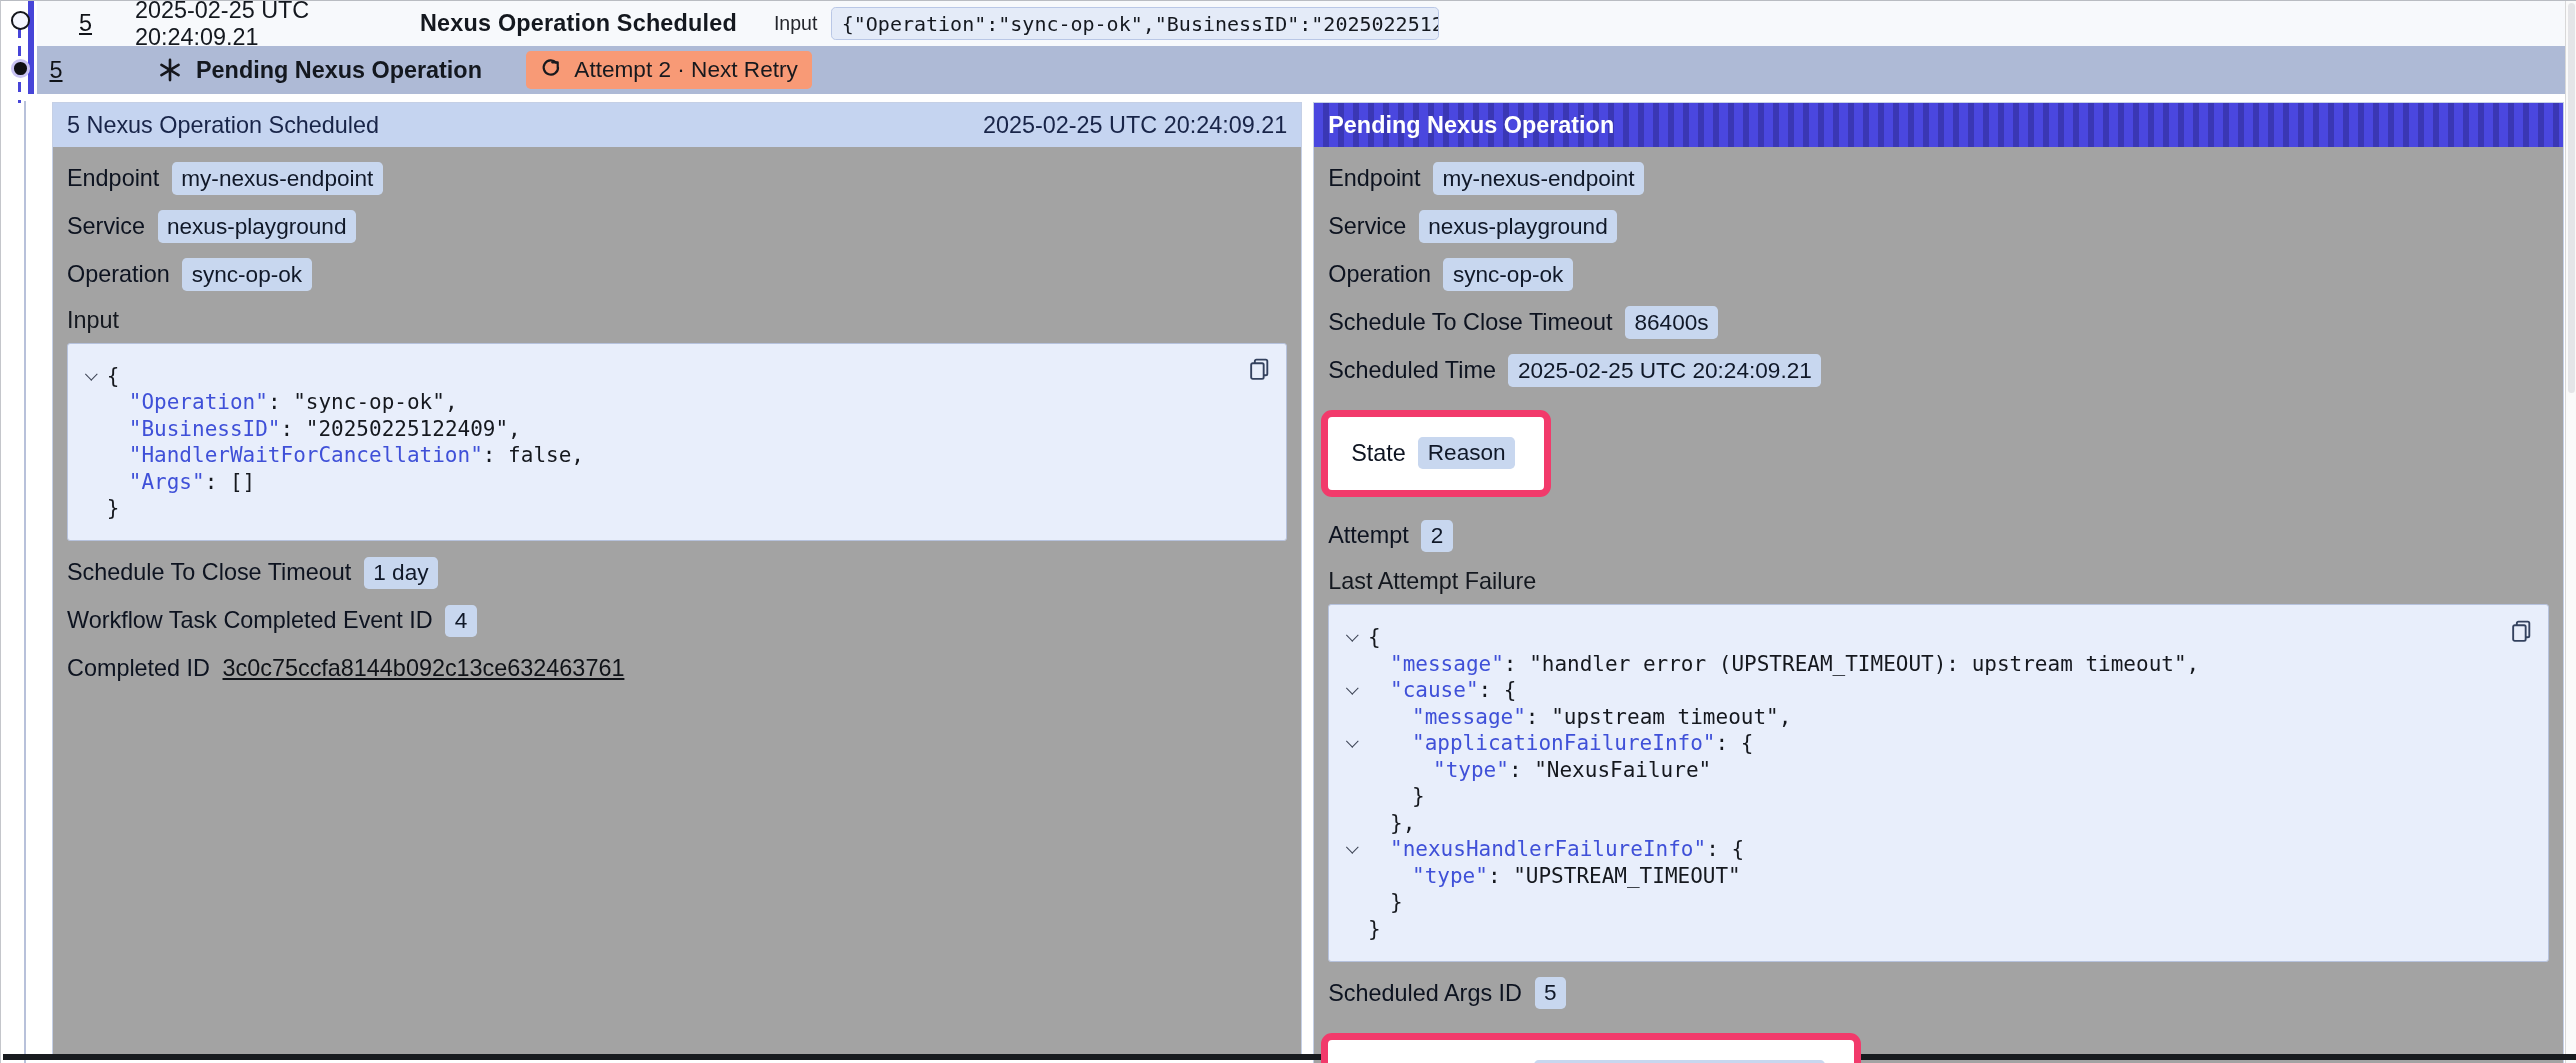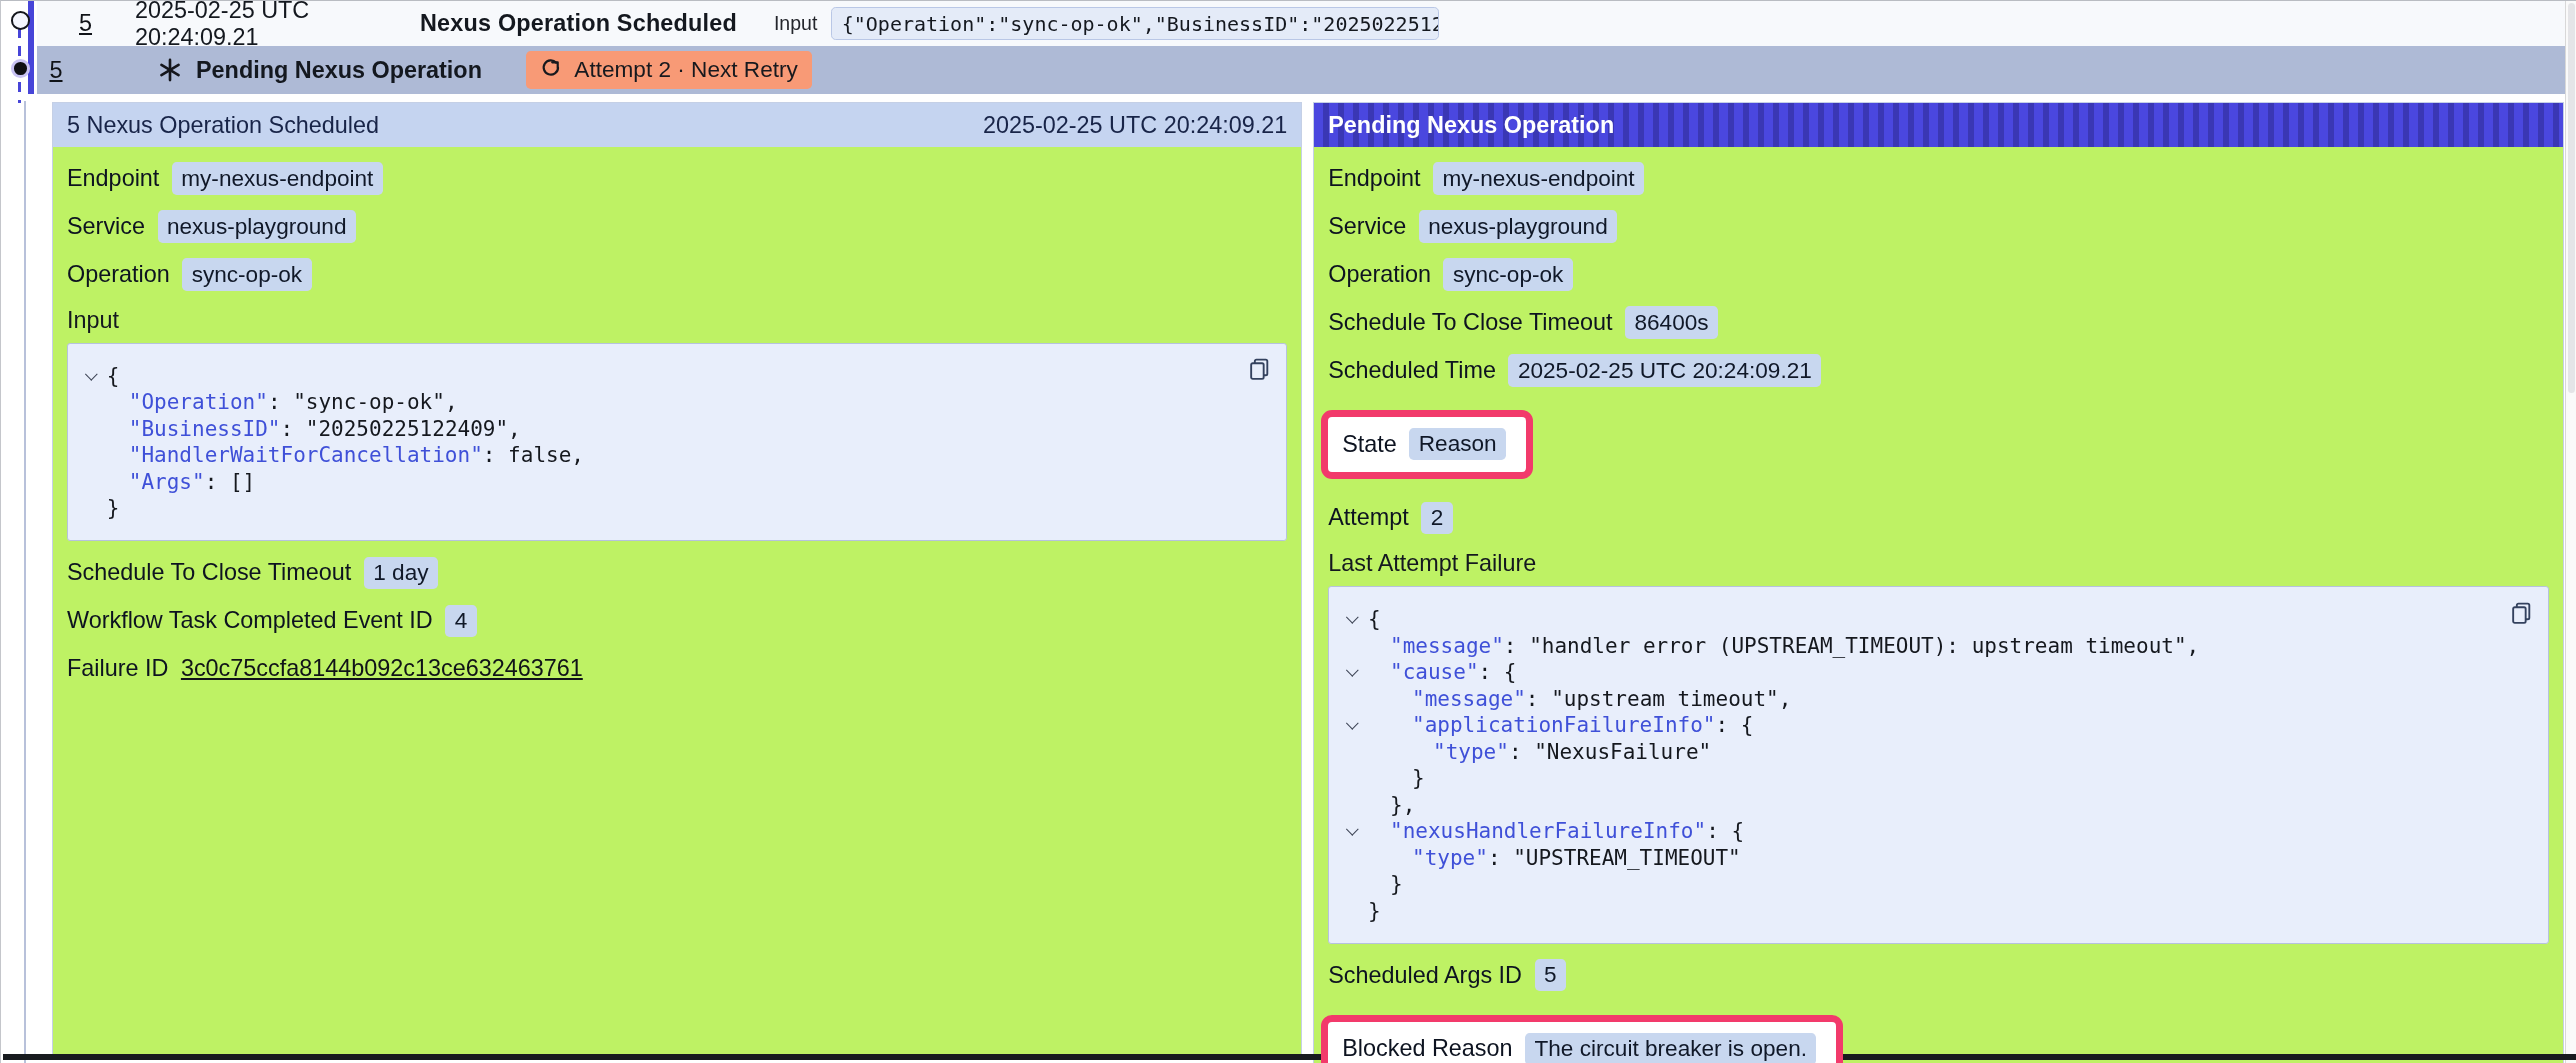--- a/index.html
+++ b/index.html
@@ -46,37 +46,37 @@
     white-space:nowrap;overflow:hidden;}
   .row2{position:absolute;left:36px;top:45px;right:0;height:48px;background:var(--row-selected-bg);
     display:flex;align-items:center;font-size:23.4px;}
   .row2 .evt-id{margin-left:12.5px;width:106px;}
   .star-icon{flex:none;margin-right:12.5px;display:inline-flex;}
   .pending-title{font-weight:700;margin-right:44px;}
   .retry-badge{background:var(--retry-badge-bg);border-radius:4.7px;height:38px;
     display:inline-flex;align-items:center;gap:11px;padding:0 14px;font-size:22.6px;font-weight:500;color:#17191e;}
   
   .panels{position:absolute;left:51px;top:101px;right:12.5px;bottom:0;display:flex;gap:11px;align-items:flex-start;}
-  .panel{flex:1;background:#bef264;border:1.6px solid var(--panel-border);}
+  .panel{flex:1;background:#a3a3a3;border:1.6px solid var(--panel-border);}
   .panel.left{height:953px;}
   .panel.right{height:962px;border-bottom:none;overflow:hidden;}
   .panel-head{height:44px;display:flex;align-items:center;justify-content:space-between;
     padding:0 14px;font-size:23.4px;}
   .left-head{background:var(--left-header-bg);color:#182448;}
   .right-head{background:repeating-linear-gradient(90deg,var(--stripe-light) 0 8.6px,var(--stripe-dark) 8.6px 15px);
     color:#fff;font-weight:600;}
   .frow{margin:15px 14px;min-height:33px;display:flex;align-items:center;gap:12.5px;font-size:23.4px;}
   .flabel{color:#0d1320;flex:none;}
   .chip{background:var(--value-chip-bg);border-radius:4.7px;padding:3.1px 9.4px;font-size:22.6px;color:#101828;}
   .link-value{color:#101318;text-decoration:underline;cursor:pointer;}
   .flabel-solo{margin:15.6px 14px 9.4px 14px;font-size:23.4px;}
   
   .annot{display:inline-flex;margin:7.8px 14px 7.8px 7px;border:7px solid var(--annotation-pink);
     border-radius:11px;background:#fff;padding:3.9px 12.5px 3.9px 7px;position:relative;z-index:3;}
-  .annot .frow{margin:7px;text-align:center;}
+  .annot .frow{margin:16px;text-align:center;}
   
   .code-block{position:relative;margin:0 14px;background:var(--code-bg);
     border:1.6px solid var(--code-border);border-radius:3.1px;padding:18.7px 15.6px 18.7px 7.8px;
     font-family:"DejaVu Sans Mono", monospace;font-size:21px;color:#15181e;}
   .cl{display:flex;line-height:26.5px;white-space:pre;}
   .gut{width:31px;flex:none;display:flex;justify-content:center;align-items:center;}
   .chev{width:8.6px;height:8.6px;border-right:1.9px solid #3c4354;border-bottom:1.9px solid #3c4354;
     transform:rotate(45deg) translate(-1.6px,-1.6px);}
   .jkey{color:var(--json-key);}
   .copy-btn{position:absolute;top:12.5px;right:14px;cursor:pointer;display:inline-flex;}
@@ -167,21 +167,21 @@
 
     <div class="frow">
       <span class="flabel">Schedule To Close Timeout</span>
       <span class="chip">1 day</span>
     </div>
     <div class="frow">
       <span class="flabel">Workflow Task Completed Event ID</span>
       <span class="chip">4</span>
     </div>
     <div class="frow">
-      <span class="flabel">Failure ID</span>
+      <span class="flabel">Completed ID</span>
       <span class="link-value">3c0c75ccfa8144b092c13ce632463761</span>
     </div>
   </section>
 
   <section class="panel right">
     <div class="panel-head right-head">
       <span>Pending Nexus Operation</span>
     </div>
 
     <div class="frow">

